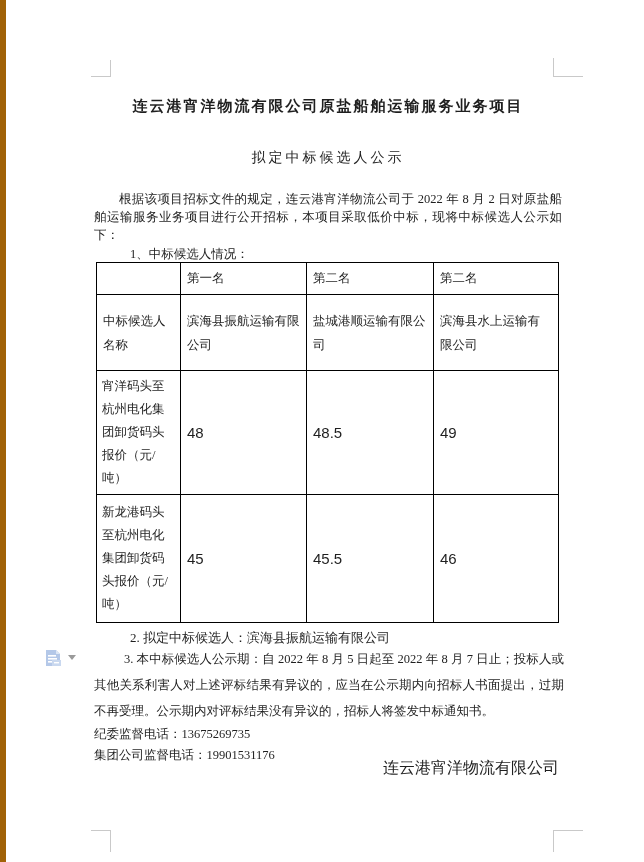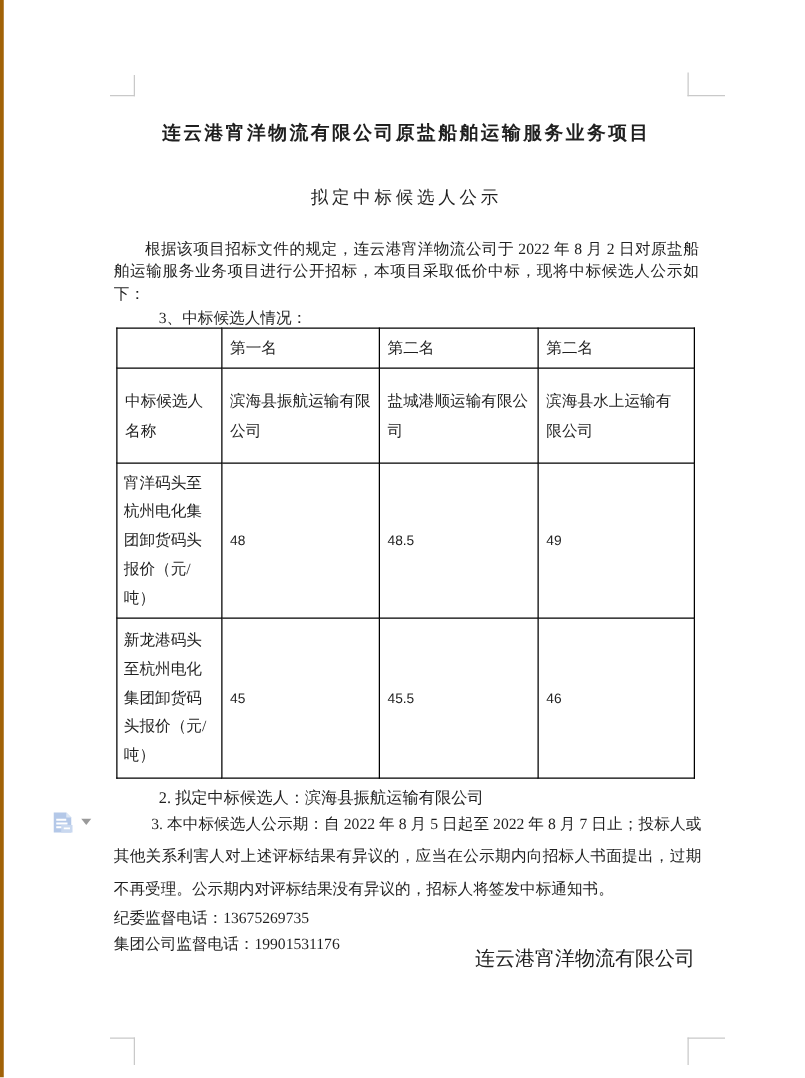--- a/index.html
+++ b/index.html
@@ -4,21 +4,21 @@
 <style>
   * { margin: 0; padding: 0; box-sizing: border-box; }
   html, body { background: #ffffff; }
   body { font-family: "Liberation Serif", serif; color: #1f1f1f; }
 
   .page {
     position: relative;
     width: 644px;
     height: 862px;
     background: #ffffff;
-    border-left: 3px solid #a16207;
+    border-left: 6px solid #a16207;
     overflow: hidden;
   }
 
   
   .crop { position: absolute; }
   .crop-tl { left: 85px;  top: 60px;  width: 20px; height: 17px; border-right: 1px solid #c9c9c9; border-bottom: 1px solid #c9c9c9; }
   .crop-tr { left: 547px; top: 58px;  width: 30px; height: 19px; border-left: 1px solid #c9c9c9;  border-bottom: 1px solid #c9c9c9; }
   .crop-bl { left: 85px;  top: 830px; width: 20px; height: 22px; border-right: 1px solid #c9c9c9; border-top: 1px solid #c9c9c9; }
   .crop-br { left: 547px; top: 830px; width: 30px; height: 22px; border-left: 1px solid #c9c9c9;  border-top: 1px solid #c9c9c9; }
 
@@ -52,21 +52,21 @@
     border: 1px solid #000000;
     text-align: left; vertical-align: middle;
     padding: 2px 6px; word-break: break-all;
   }
   tr.r-head   { height: 32px; }
   tr.r-names  { height: 76px; }
   tr.r-names td { line-height: 24px; }
   tr.r-price1 { height: 124px; }
   tr.r-price2 { height: 128px; }
   tr.r-price1 td.lbl, tr.r-price2 td.lbl { line-height: 23px; padding: 2px 5px; }
-  td.num { font-family: "Liberation Sans", sans-serif; font-size: 11px; }
+  td.num { font-family: "Liberation Sans", sans-serif; font-size: 15px; }
 
   
   .sec2 {
     position: absolute; left: 88px; width: 468px; top: 629px;
     font-size: 13px; text-indent: 36px; line-height: 18px;
   }
   .sec3 {
     position: absolute; left: 88px; width: 470px; top: 646px;
     font-size: 12.5px; line-height: 26px; text-align: justify;
     text-indent: 30px; word-break: break-all;
@@ -96,21 +96,21 @@
   <div class="crop crop-tl"></div>
   <div class="crop crop-tr"></div>
   <div class="crop crop-bl"></div>
   <div class="crop crop-br"></div>
 
   <div class="doc-title">连云港宵洋物流有限公司原盐船舶运输服务业务项目</div>
   <div class="doc-subtitle">拟定中标候选人公示</div>
 
   <div class="intro-block">
     <p class="intro">根据该项目招标文件的规定，连云港宵洋物流公司于 2022 年 8 月 2 日对原盐船舶运输服务业务项目进行公开招标，本项目采取低价中标，现将中标候选人公示如下：</p>
-    <p class="sec1">3、中标候选人情况：</p>
+    <p class="sec1">1、中标候选人情况：</p>
   </div>
 
   <table class="bid">
     <colgroup>
       <col style="width:84px">
         <col style="width:126px">
         <col style="width:127px">
         <col style="width:125px">
     </colgroup>
     <tbody>

